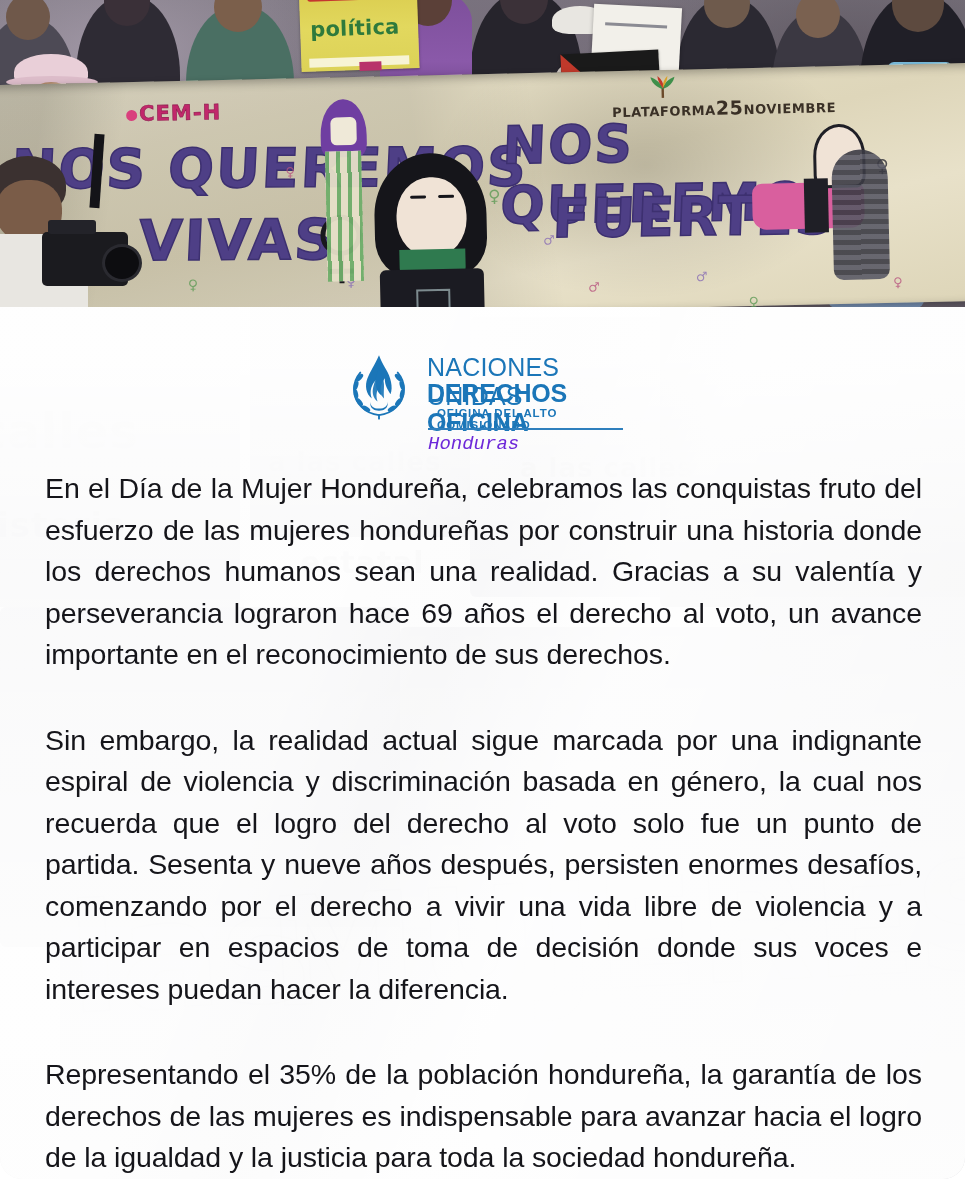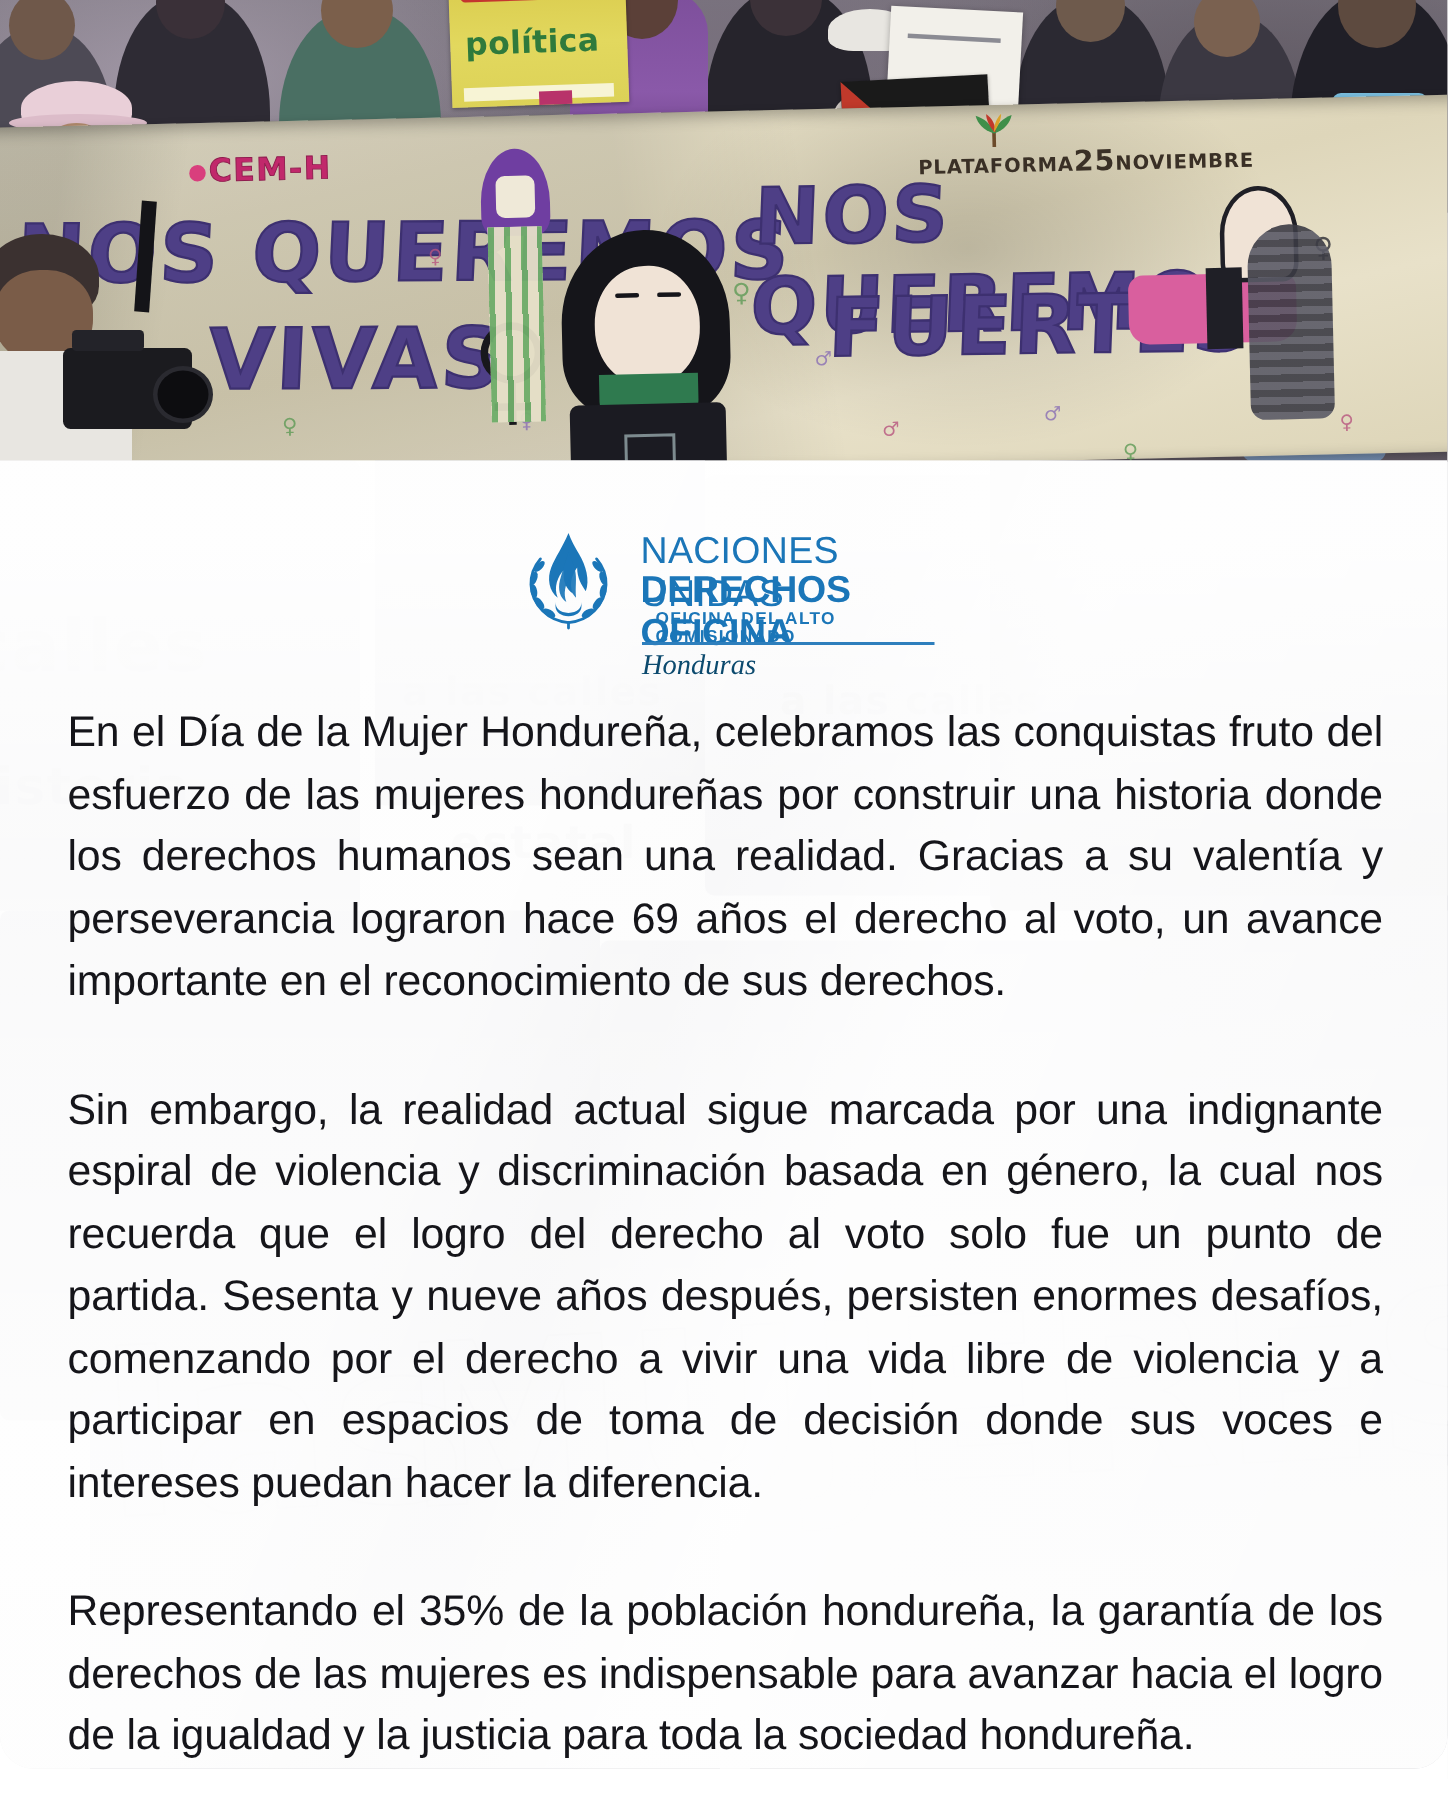--- a/index.html
+++ b/index.html
@@ -168,22 +168,22 @@
   .logo .l2{
     position:absolute;left:84px;top:30px;font-size:25px;letter-spacing:-.2px;
     color:#1b76b8;font-family:"Liberation Sans",sans-serif;font-weight:700;
   }
   .logo .l3{
     position:absolute;left:78px;top:58px;font-size:11.5px;letter-spacing:.9px;
     color:#1b76b8;font-family:"Liberation Sans",sans-serif;font-weight:700;margin-left:16px;
   }
   .logo .rule{position:absolute;left:85px;top:79px;width:195px;height:1.6px;background:#2e7fbd;}
   .logo .l4{
-    position:absolute;left:85px;top:84px;font-size:19px;color:#0c4a6e;
-    font-style:italic;font-family:Liberation Serif, serif;font-weight:400;
+    position:absolute;left:85px;top:84px;font-size:19px;color:#6d28d9;
+    font-style:italic;font-family:Liberation Mono, monospace;font-weight:400;
   }
 
   
   .body-copy{position:absolute;left:45px;top:468px;width:877px;}
   .body-copy p{
     margin:0 0 44px 0;
     font-family:"Liberation Sans",sans-serif;
     font-size:28.5px;line-height:41.5px;
     color:#15151a;text-align:justify;
     letter-spacing:-.1px;

